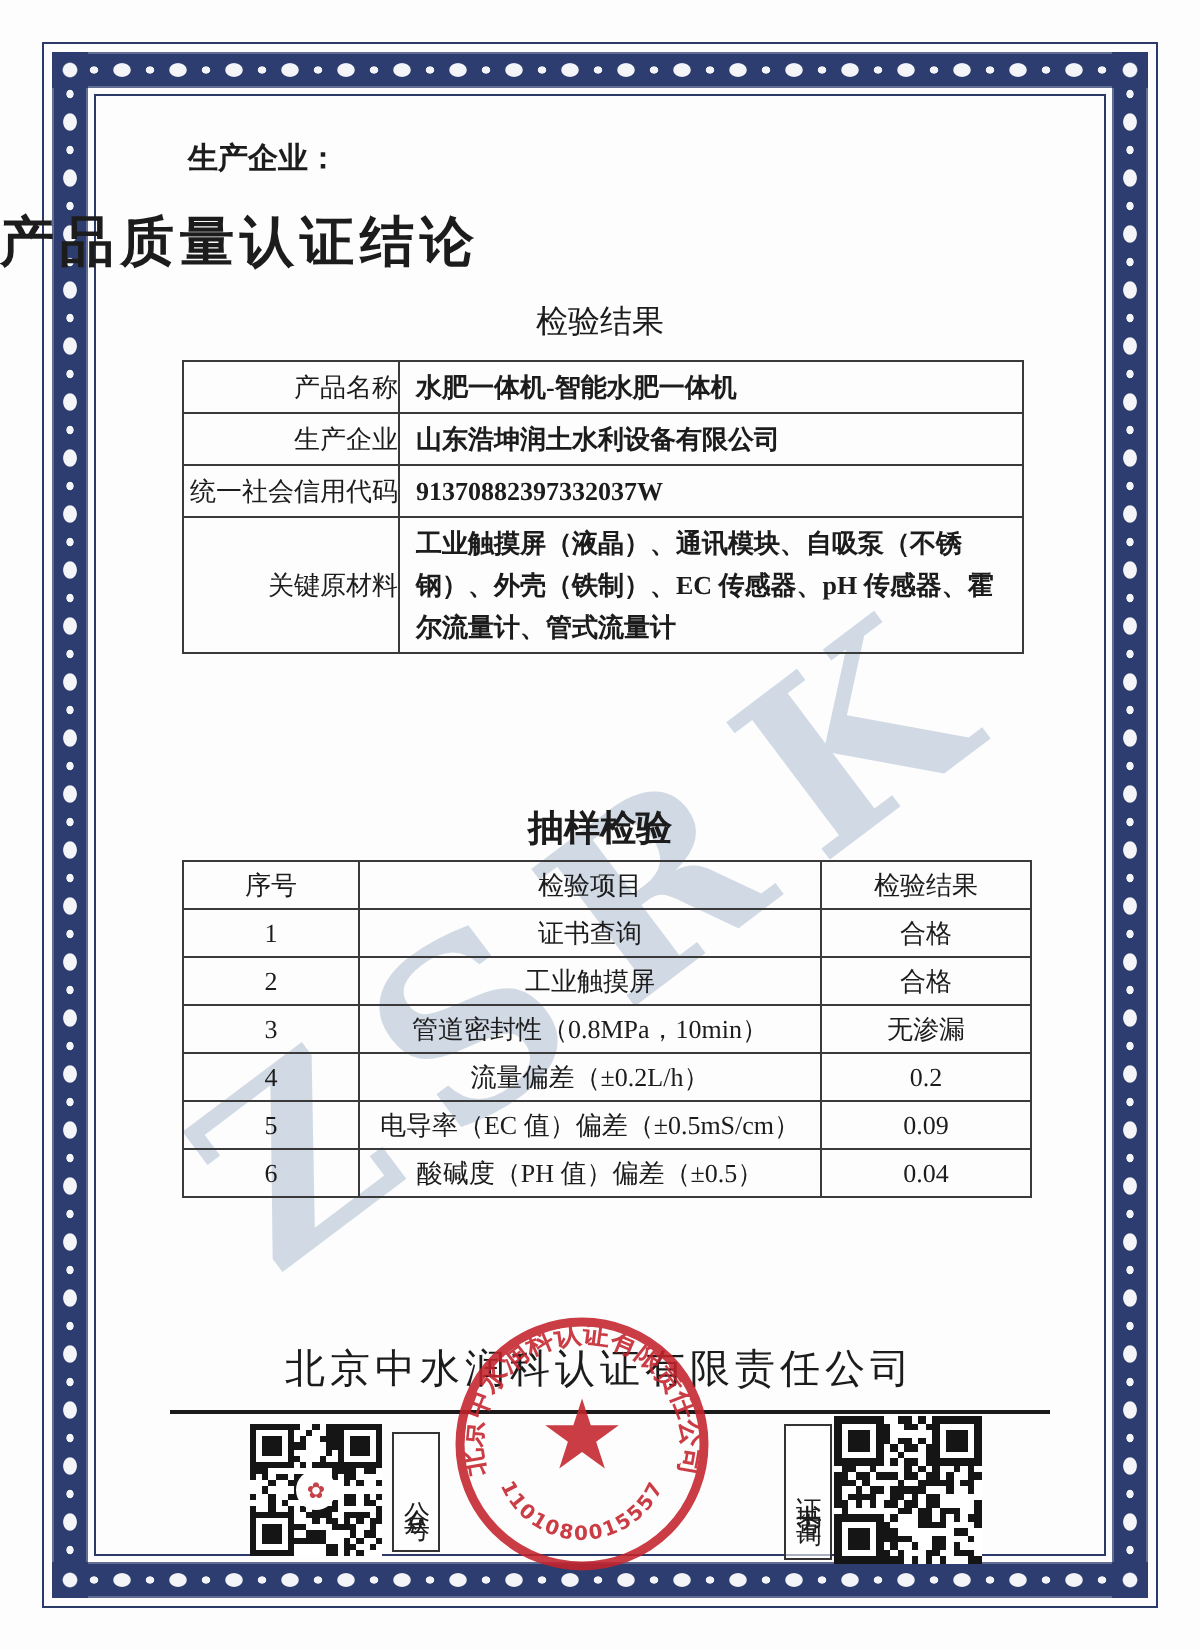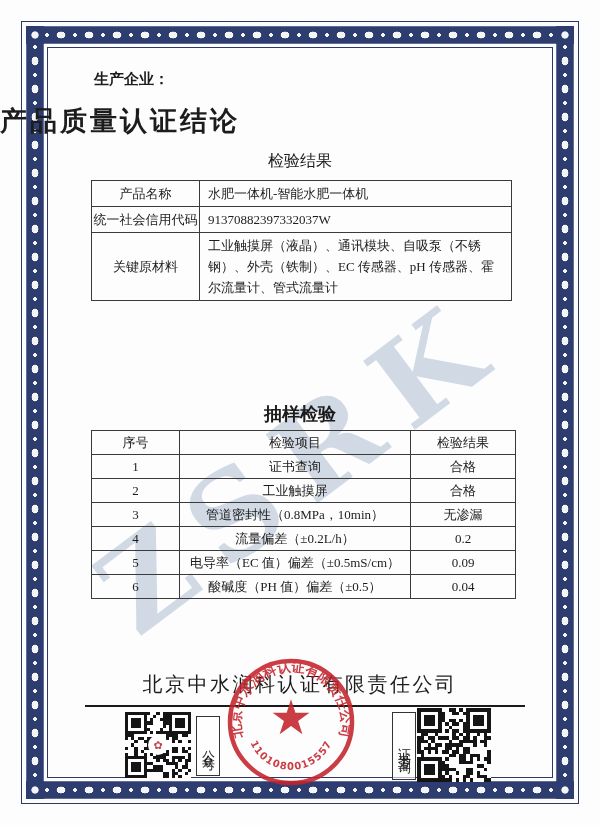--- a/index.html
+++ b/index.html
@@ -34,22 +34,22 @@
   .attachment{position:absolute;left:94px;top:70px;font-size:15px;font-weight:bold;z-index:1;}
   .title{position:absolute;left:0;right:4px;top:103px;text-align:left;font-size:27px;font-weight:900;
     letter-spacing:3px;z-index:1;font-family:"Liberation Sans","DejaVu Sans",sans-serif;}
   .h-factory{position:absolute;left:0;right:0;top:151px;text-align:center;font-size:16px;z-index:1;}
   .h-sampling{position:absolute;left:0;right:0;top:402px;text-align:center;font-size:18px;font-weight:bold;z-index:1;}
   
   table{border-collapse:collapse;table-layout:fixed;z-index:1;background:transparent;}
   .t1{position:absolute;left:91px;top:180px;width:421px;}
   .t2{position:absolute;left:91px;top:430px;width:421px;}
   td,th{border:1.4px solid #3a3a3a;font-size:13px;font-weight:normal;padding:0;vertical-align:middle;}
-  .t1 td.lbl{width:107px;text-align:center;}
-  .t1 td.val{text-align:left;padding:2px 8px;line-height:21px;}
+  .t1 td.lbl{width:107px;text-align:right;}
+  .t1 td.val{text-align:left;padding:2px 8px;line-height:21px;font-weight:bold;}
   .t1 tr.single{height:24px;} .t1 tr.double{height:46px;}
   .t1 td.tight{font-size:13px;letter-spacing:0;}
   .t2 tr{height:24px;}
   .t2 .c1{width:87px;text-align:center;}
   .t2 .c2{width:230px;text-align:center;}
   .t2 .c3{width:104px;text-align:center;}
   
   .validity{position:absolute;left:93px;top:633px;width:430px;font-size:13.2px;font-weight:bold;z-index:1;}
   .company{position:absolute;left:0;right:0;top:671px;text-align:center;font-size:20px;
     letter-spacing:2.5px;z-index:1;}
@@ -91,20 +91,24 @@
 
   <div class="attachment">生产企业：</div>
   <div class="title">产品质量认证结论</div>
   <div class="h-factory">检验结果</div>
 
   <table class="t1">
     <tbody>
         <tr class="single">
       <td class="lbl">产品名称</td>
       <td class="val">水肥一体机-智能水肥一体机</td>
+    </tr>
+    <tr class="single">
+      <td class="lbl">生产企业</td>
+      <td class="val">山东浩坤润土水利设备有限公司</td>
     </tr>
     <tr class="single">
       <td class="lbl tight">统一社会信用代码</td>
       <td class="val">91370882397332037W</td>
     </tr>
     <tr class="double">
       <td class="lbl">关键原材料</td>
       <td class="val">工业触摸屏（液晶）、通讯模块、自吸泵（不锈钢）、外壳（铁制）、EC 传感器、pH 传感器、霍尔流量计、管式流量计</td>
     </tr>
   </tbody>

